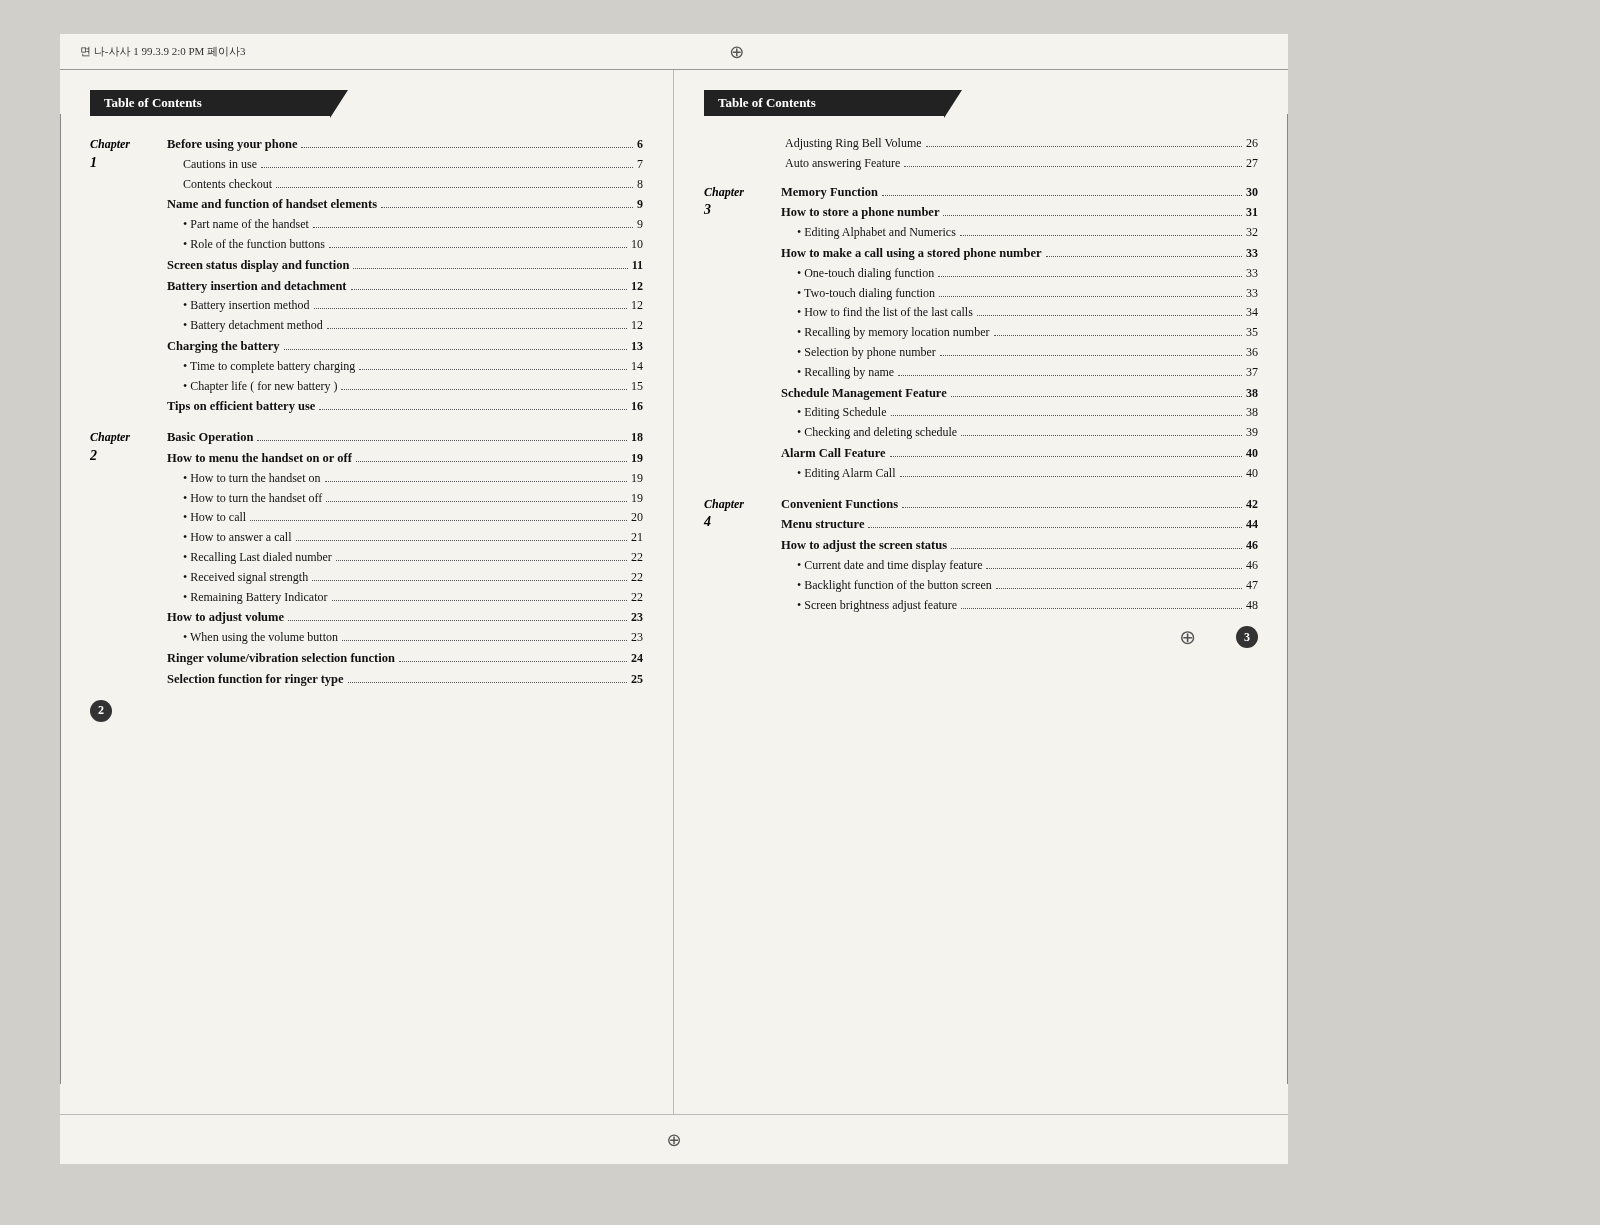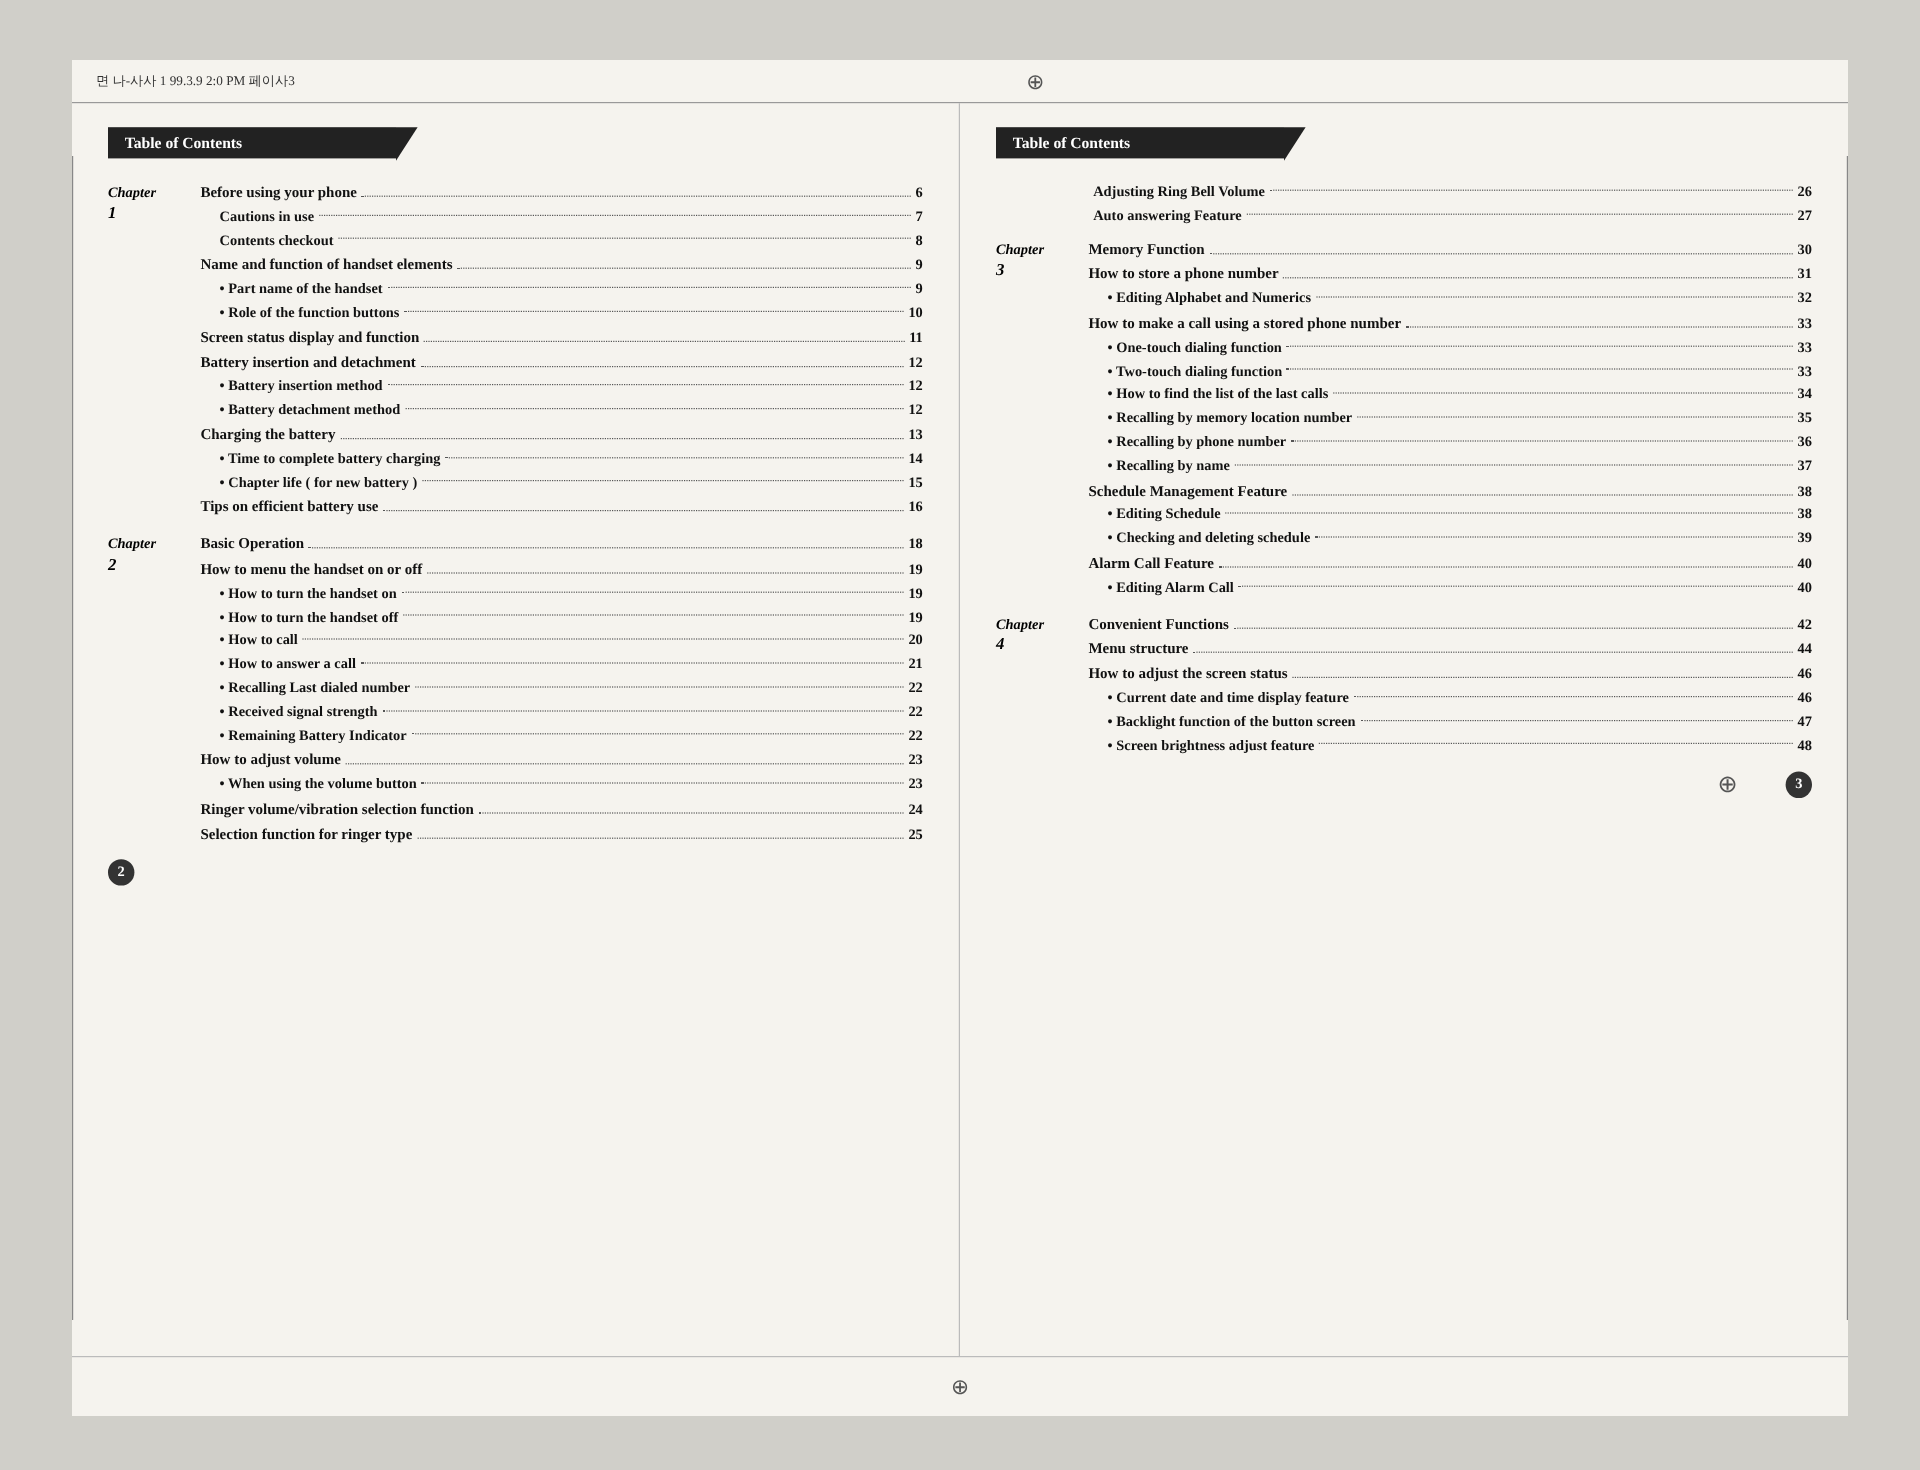--- a/index.html
+++ b/index.html
@@ -8,23 +8,23 @@
       width: 1600px;
       height: 1225px;
       font-family: 'Times New Roman', Times, serif;
       overflow: hidden;
       position: relative;
     }
 
     
     .page-container {
       position: absolute;
-      top: 50px;
+      top: 34px;
       left: 60px;
-      width: 1480px;
+      width: 1228px;
       height: 1130px;
       background: #f5f3ee;
       display: flex;
       flex-direction: column;
     }
 
     
     .header-bar {
       display: flex;
       align-items: center;
@@ -104,22 +104,21 @@
       color: #111;
     }
 
     .entry.main-entry {
       font-weight: bold;
       font-size: 12.5px;
     }
 
     .entry.sub-entry {
       padding-left: 16px;
-      font-weight: bold;
-      align-items: center;
+      font-weight: normal;
     }
 
     .entry-text {
       flex-shrink: 0;
     }
 
     .entry-dots {
       flex: 1;
       border-bottom: 1px dotted #555;
       margin: 0 4px;
@@ -425,21 +424,21 @@
               <span class="entry-text">• How to find the list of the last calls</span>
               <span class="entry-dots"></span>
               <span class="entry-page">34</span>
             </div>
             <div class="entry sub-entry">
               <span class="entry-text">• Recalling by memory location number</span>
               <span class="entry-dots"></span>
               <span class="entry-page">35</span>
             </div>
             <div class="entry sub-entry">
-              <span class="entry-text">• Recalling by phone number</span>
+              <span class="entry-text">• Selection by phone number</span>
               <span class="entry-dots"></span>
               <span class="entry-page">36</span>
             </div>
             <div class="entry sub-entry">
               <span class="entry-text">• Recalling by name</span>
               <span class="entry-dots"></span>
               <span class="entry-page">37</span>
             </div>
             <div class="entry main-entry">
               <span class="entry-text">Schedule Management Feature</span>

